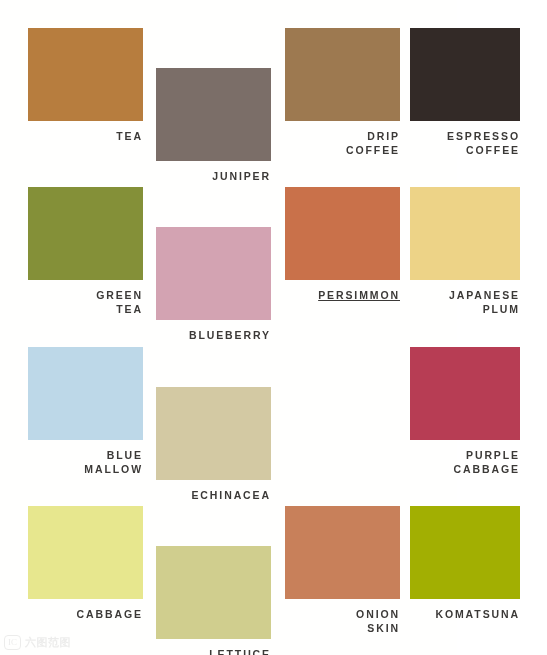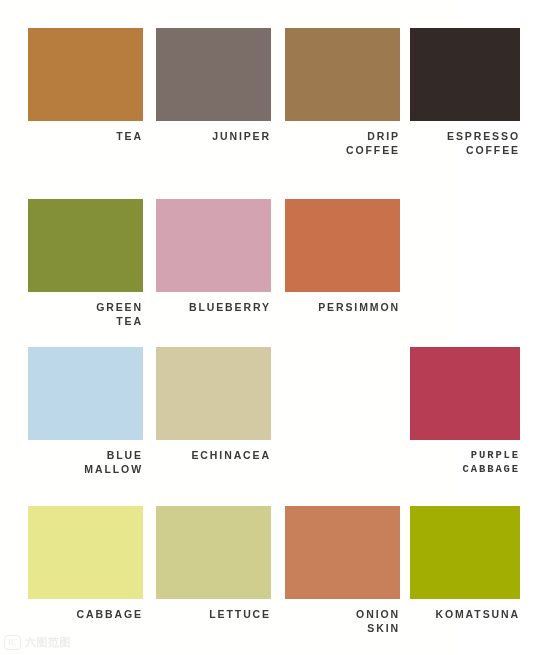--- a/index.html
+++ b/index.html
@@ -24,31 +24,31 @@
     box-sizing: border-box;
   }
 
   .palette-row {
     position: absolute;
     left: 0;
     width: 547px;
     height: 148px;
   }
   .palette-row.row-0 { top: 28px; }
-  .palette-row.row-1 { top: 199px; }
+  .palette-row.row-1 { top: 187px; }
   .palette-row.row-2 { top: 347px; }
   .palette-row.row-3 { top: 506px; }
 
   .swatch-cell {
     position: absolute;
     top: 0;
     width: 115px;
   }
   .swatch-cell.col-0 { left: 28px; }
-  .swatch-cell.col-1 { left: 156px; }
+  .swatch-cell.col-1 { left: 156px; margin-top: 40px; }
   .swatch-cell.col-2 { left: 285px; }
   .swatch-cell.col-3 { left: 410px; width: 110px; }
 
   .swatch-chip {
     width: 100%;
     height: 93px;
     display: block;
   }
 
   .swatch-label {
@@ -126,37 +126,42 @@
       <span class="swatch-chip" style="background-color: rgb(132, 144, 56);"></span>
       <span class="swatch-label" style="color: rgb(59, 57, 55);">GREEN
 TEA</span>
     </div>
     <div class="swatch-cell col-1">
       <span class="swatch-chip" style="background-color: rgb(211, 163, 178);"></span>
       <span class="swatch-label" style="color: rgb(59, 57, 55);">BLUEBERRY</span>
     </div>
     <div class="swatch-cell col-2">
       <span class="swatch-chip" style="background-color: rgb(201, 113, 74);"></span>
-      <span class="swatch-label" style="color: rgb(59, 57, 55);">PERSIMMON</span>
+      <span class="swatch-label" style="color: rgb(59, 57, 55); text-decoration: underline;">PERSIMMON</span>
+    </div>
+    <div class="swatch-cell col-3">
+      <span class="swatch-chip" style="background-color: rgb(237, 211, 135);"></span>
+      <span class="swatch-label" style="color: rgb(59, 57, 55);">JAPANESE
+PLUM</span>
     </div>
   </div>
 
   <div class="palette-row row-2">
     <div class="swatch-cell col-0">
       <span class="swatch-chip" style="background-color: rgb(189, 216, 232);"></span>
       <span class="swatch-label" style="color: rgb(59, 57, 55);">BLUE
 MALLOW</span>
     </div>
     <div class="swatch-cell col-1">
       <span class="swatch-chip" style="background-color: rgb(211, 201, 163);"></span>
       <span class="swatch-label" style="color: rgb(59, 57, 55);">ECHINACEA</span>
     </div>
     <div class="swatch-cell col-3">
       <span class="swatch-chip" style="background-color: rgb(183, 61, 84);"></span>
-      <span class="swatch-label" style="color: rgb(59, 57, 55); font-family: Liberation Mono, monospace;">PURPLE
+      <span class="swatch-label" style="color: rgb(59, 57, 55);">PURPLE
 CABBAGE</span>
     </div>
   </div>
 
   <div class="palette-row row-3">
     <div class="swatch-cell col-0">
       <span class="swatch-chip" style="background-color: rgb(231, 231, 142);"></span>
       <span class="swatch-label" style="color: rgb(59, 57, 55);">CABBAGE</span>
     </div>
     <div class="swatch-cell col-1">

